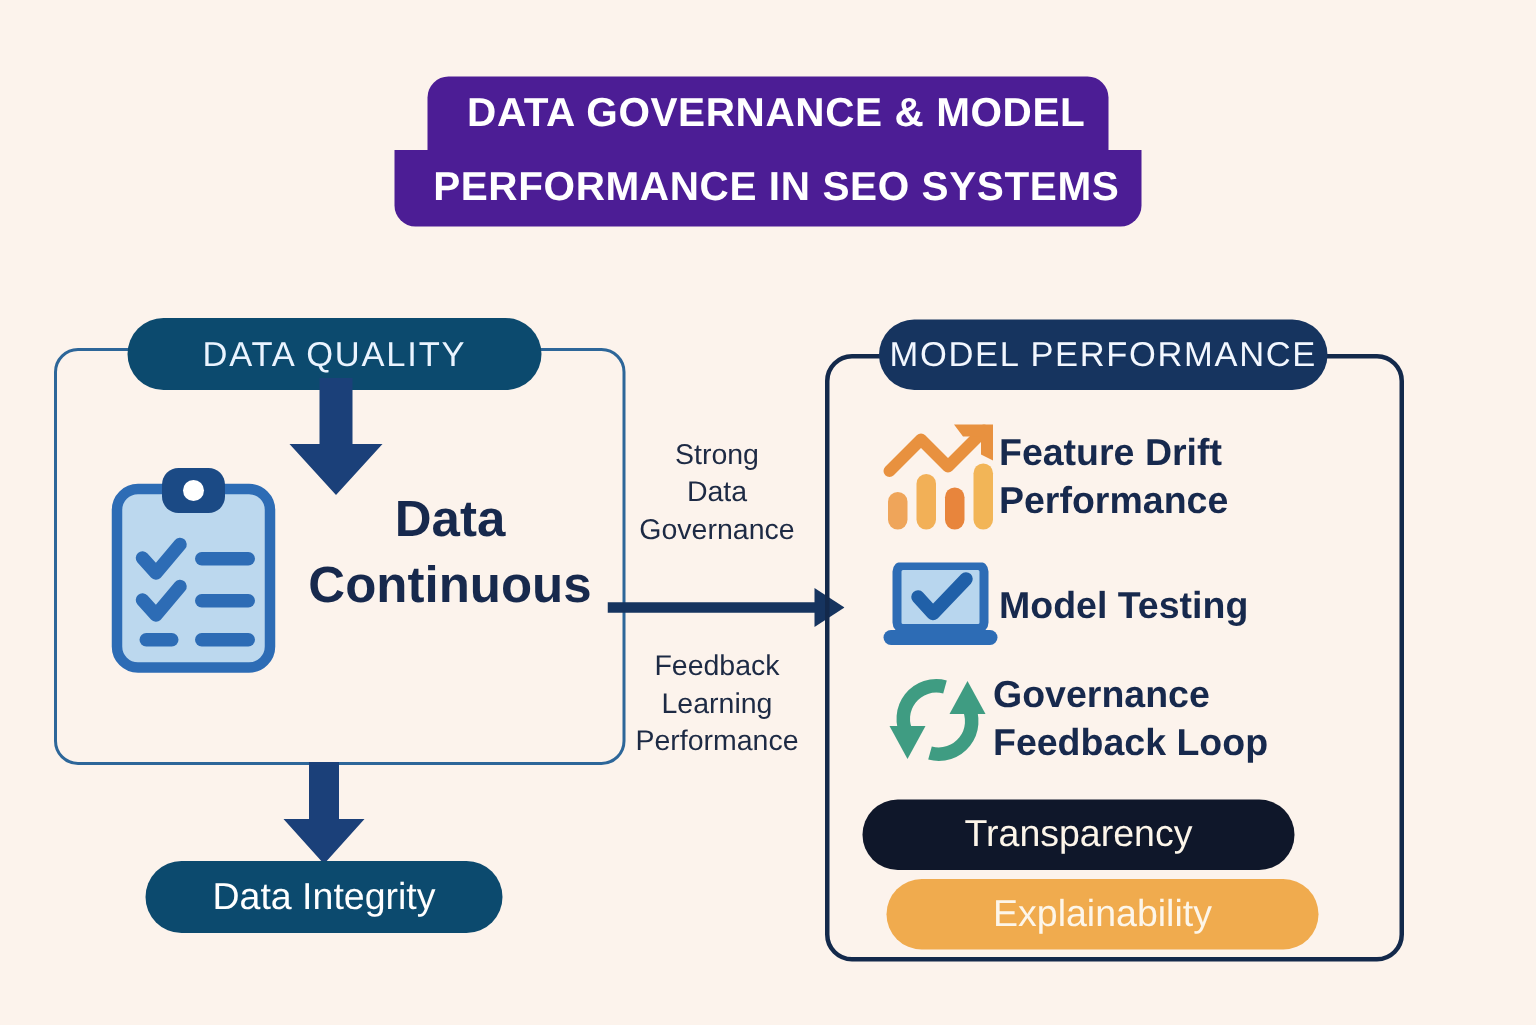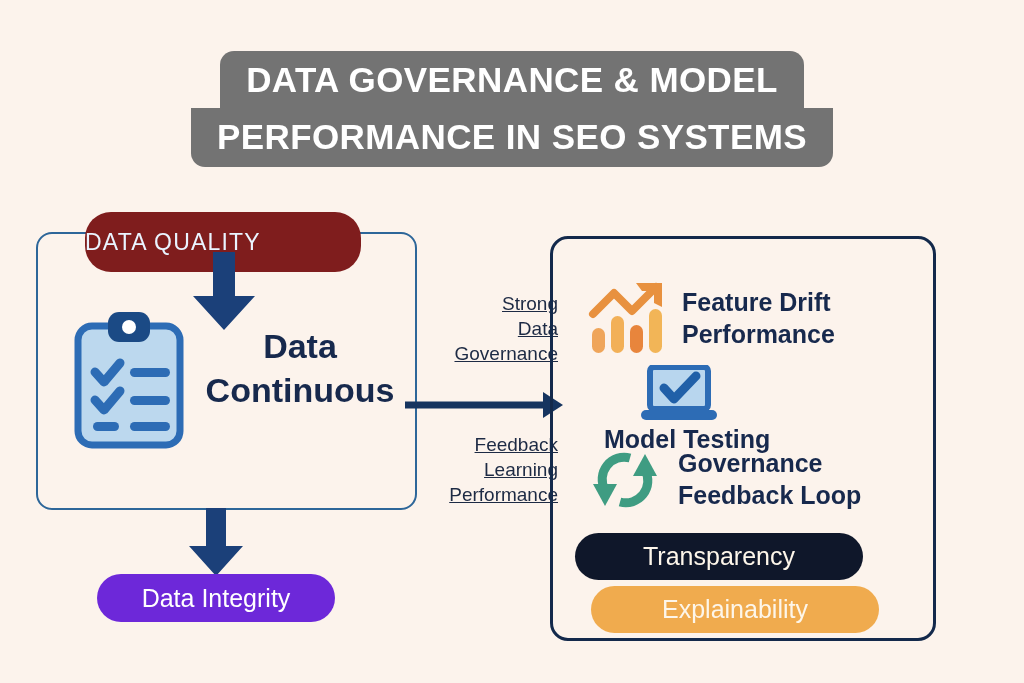--- a/index.html
+++ b/index.html
@@ -24,54 +24,55 @@
   
   .title-wrap {
     position: absolute;
     left: 0; top: 50px;
     width: 1024px;
     text-align: center;
     line-height: 0;
   }
   .title-line {
     display: inline-block;
-    background: #737373;
+    background: #4c1d95;
     color: #ffffff;
-    font-size: 35px;
+    font-size: 27px;
     font-weight: bold;
     letter-spacing: 0.4px;
-    padding: 11px 26px 13px 26px;
+    padding: 11px 15px 13px 26px;
     line-height: 1.0;
     border-radius: 12px;
     margin: 0;
     white-space: nowrap;
   }
   .title-line.l1 { border-radius: 14px 14px 0 0; position: relative; top: 1px;}
   .title-line.l2 { border-radius: 0 0 14px 14px; position: relative; top: -1px;}
 
   
   .panel-left {
     position: absolute;
     left: 36px; top: 232px;
     width: 381px; height: 278px;
     border: 2px solid #2d6699;
     border-radius: 16px;
     box-sizing: border-box;
   }
   .badge-dataquality {
     position: absolute;
     left: 85px; top: 212px;
-    width: 276px; height: 60px;
-    background: #7f1d1d;
+    width: 276px; height: 48px;
+    background: #0c4a6e;
     border-radius: 26px;
     color: #eaf4ff;
     font-size: 23px;
     letter-spacing: 1.2px;
     display: flex;
     align-items: center;
+    justify-content: center;
     box-sizing: border-box;
   }
 
   .clipboard {
     position: absolute;
     left: 73px; top: 310px;
     width: 112px; height: 140px;
   }
 
   .dv-label {
@@ -95,39 +96,38 @@
   .arrow-down-2 {
     position: absolute;
     left: 186px; top: 508px;
     width: 60px; height: 68px;
   }
 
   .pill-integrity {
     position: absolute;
     left: 97px; top: 574px;
     width: 238px; height: 48px;
-    background: #6d28d9;
+    background: #0c4a6e;
     border-radius: 26px;
     color: #ffffff;
     font-size: 25px;
     display: flex;
     align-items: center;
     justify-content: center;
     box-sizing: border-box;
   }
 
   
   .mid-label {
     position: absolute;
     width: 160px;
-    text-align: right;
+    text-align: center;
     color: #1d2a44;
     font-size: 19px;
     line-height: 1.32;
-    text-decoration: underline;
   }
   .mid-label.top { left: 398px; top: 291px; }
   .mid-label.bot { left: 398px; top: 432px; }
 
   .arrow-right {
     position: absolute;
     left: 405px; top: 390px;
     width: 158px; height: 30px;
   }
 
@@ -162,25 +162,25 @@
   }
   .mp-icon {
     flex: 0 0 auto;
     display: block;
   }
   .mp-text {
     color: #17294d;
     font-size: 25px;
     font-weight: bold;
     line-height: 1.28;
-    margin-left: 16px;
+    margin-left: 0;
   }
 
   .item-drift  { left: 588px; top: 281px; }
-  .item-test   { left: 588px; top: 365px; flex-direction: column; }
+  .item-test   { left: 588px; top: 375px; }
   .item-loop   { left: 588px; top: 444px; }
 
   .pill-tag {
     position: absolute;
     border-radius: 26px;
     display: flex;
     align-items: center;
     justify-content: center;
     color: #fdf6ea;
     font-size: 25px;
@@ -254,20 +254,23 @@
   </svg>
 
   <div class="mid-label bot">
     <div>Feedback</div>
     <div>Learning</div>
     <div>Performance</div>
   </div>
 
   <div class="panel-right"></div>
 
+  <div class="badge-modelperf">
+    <span>MODEL PERFORMANCE</span>
+  </div>
 
   <div class="mp-item item-drift">
     <svg class="mp-icon" width="78" height="74" viewBox="0 0 78 74">
       <rect x="4" y="47" width="13" height="25" rx="6.5" fill="#efa55a"></rect>
       <rect x="23" y="35" width="13" height="37" rx="6.5" fill="#f2b057"></rect>
       <rect x="42" y="44" width="13" height="28" rx="6.5" fill="#e8853c"></rect>
       <rect x="61" y="28" width="13" height="44" rx="6.5" fill="#f2b557"></rect>
       <path d="M5 33 L26 12 L44 30 L68 6" stroke="#e8913f" stroke-width="8" fill="none" stroke-linecap="round" stroke-linejoin="round"></path>
       <polygon points="48,2 74,2 74,26 66,22 66,10 54,10" fill="#e8913f"></polygon>
     </svg>

